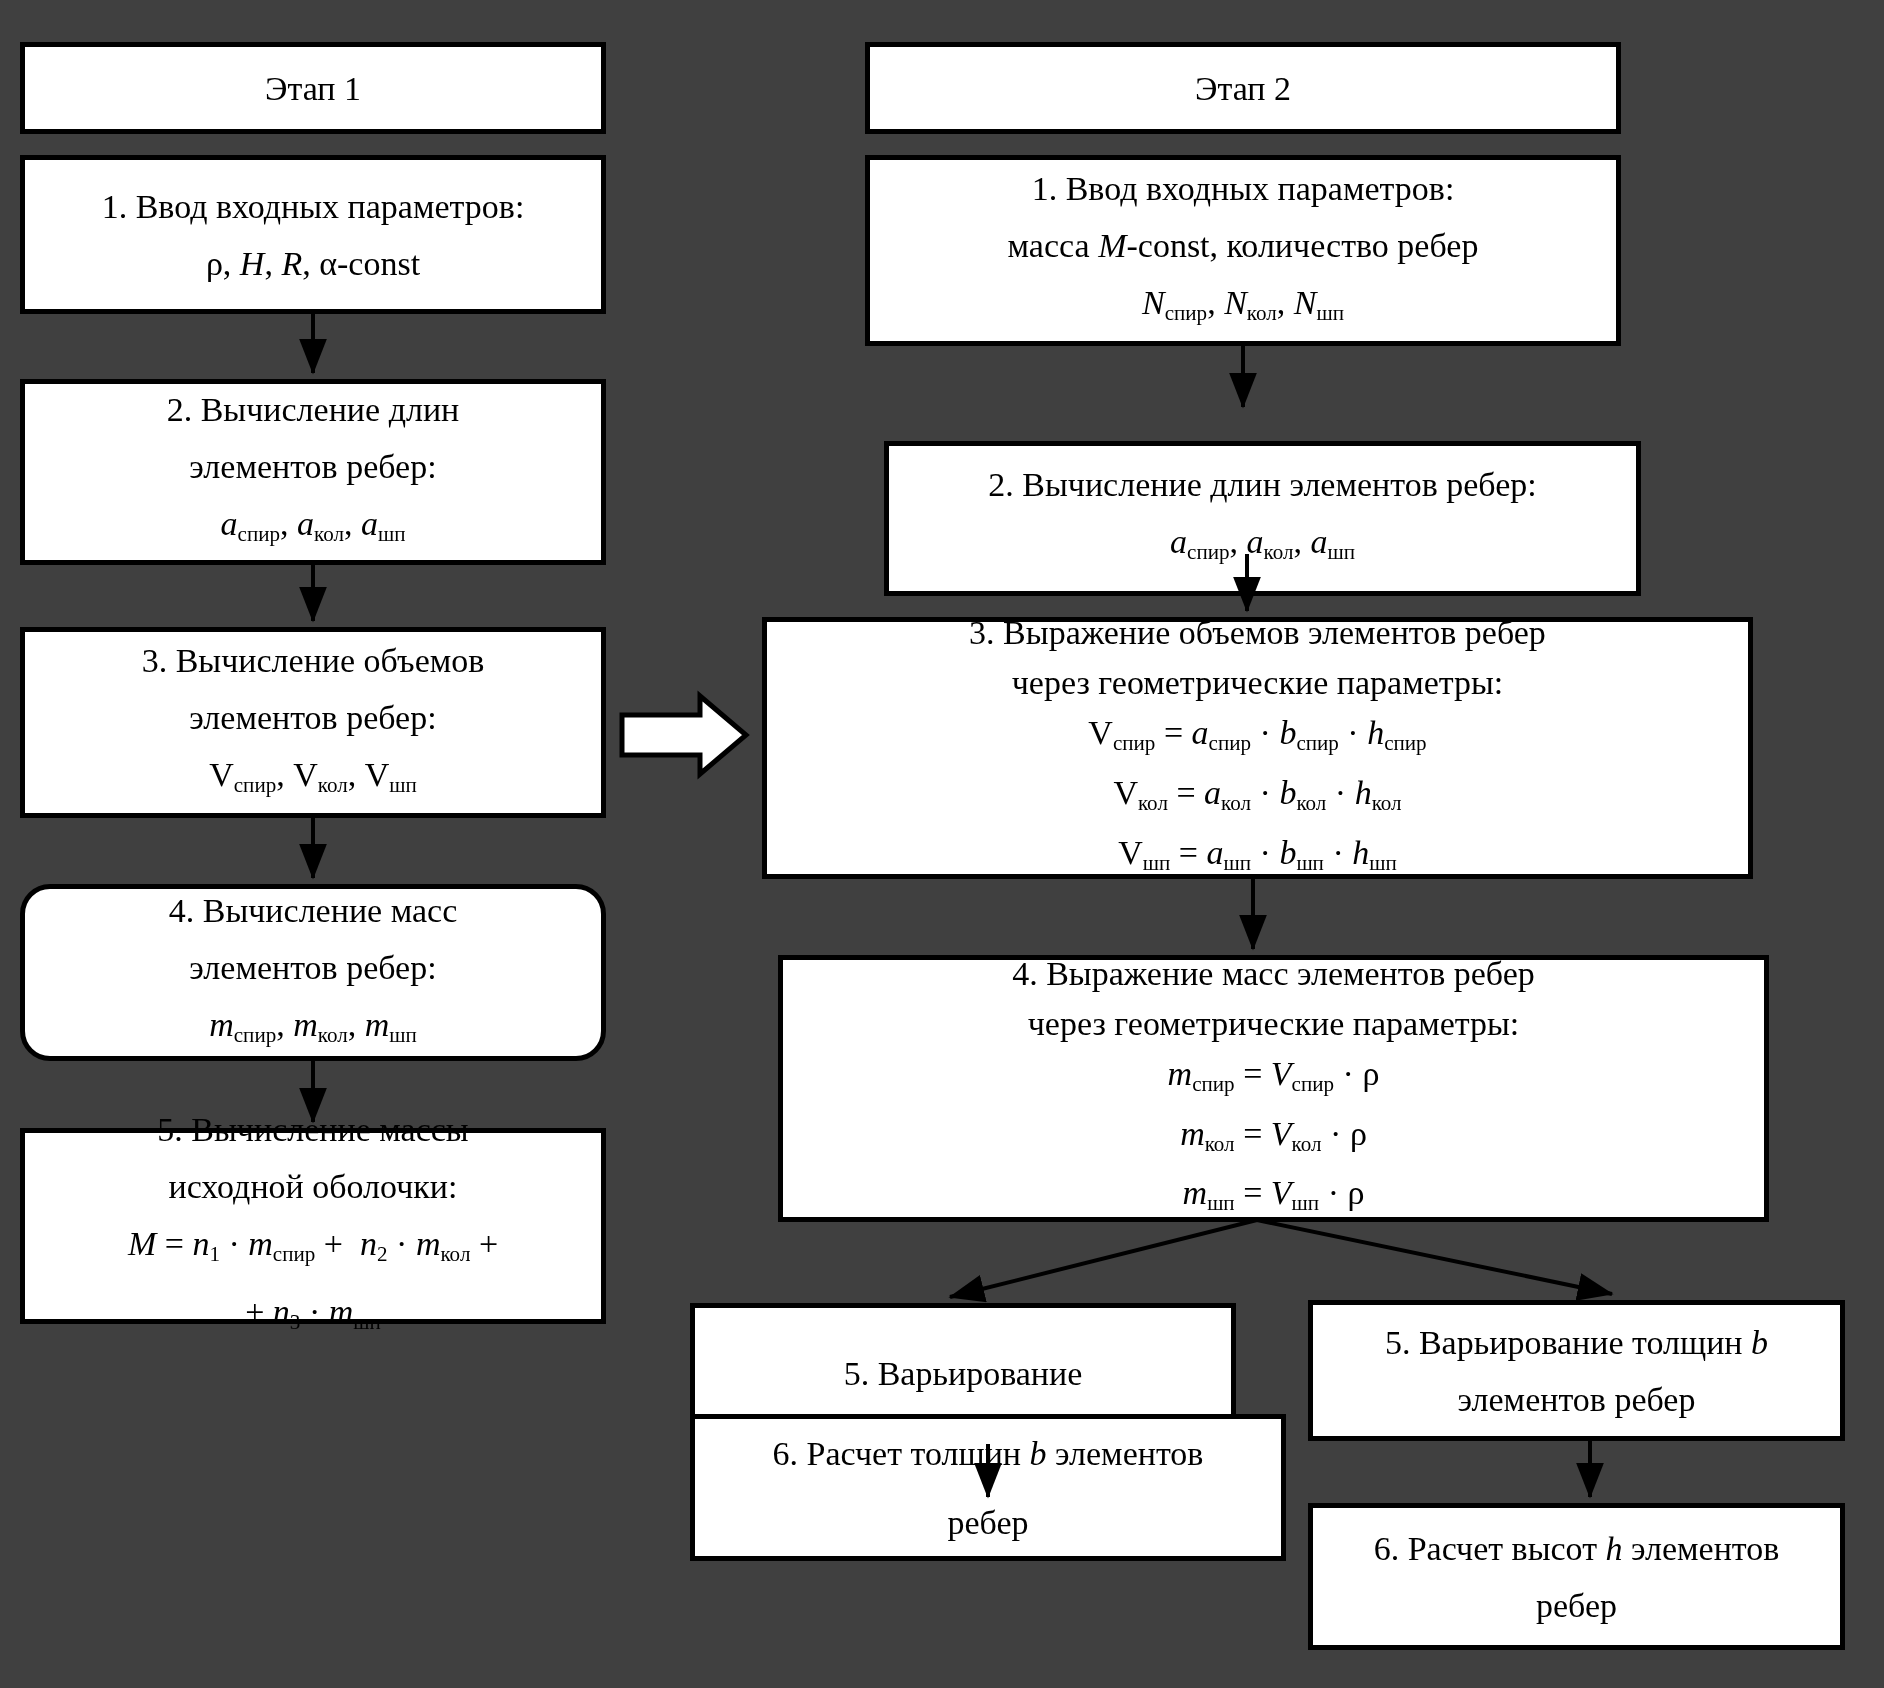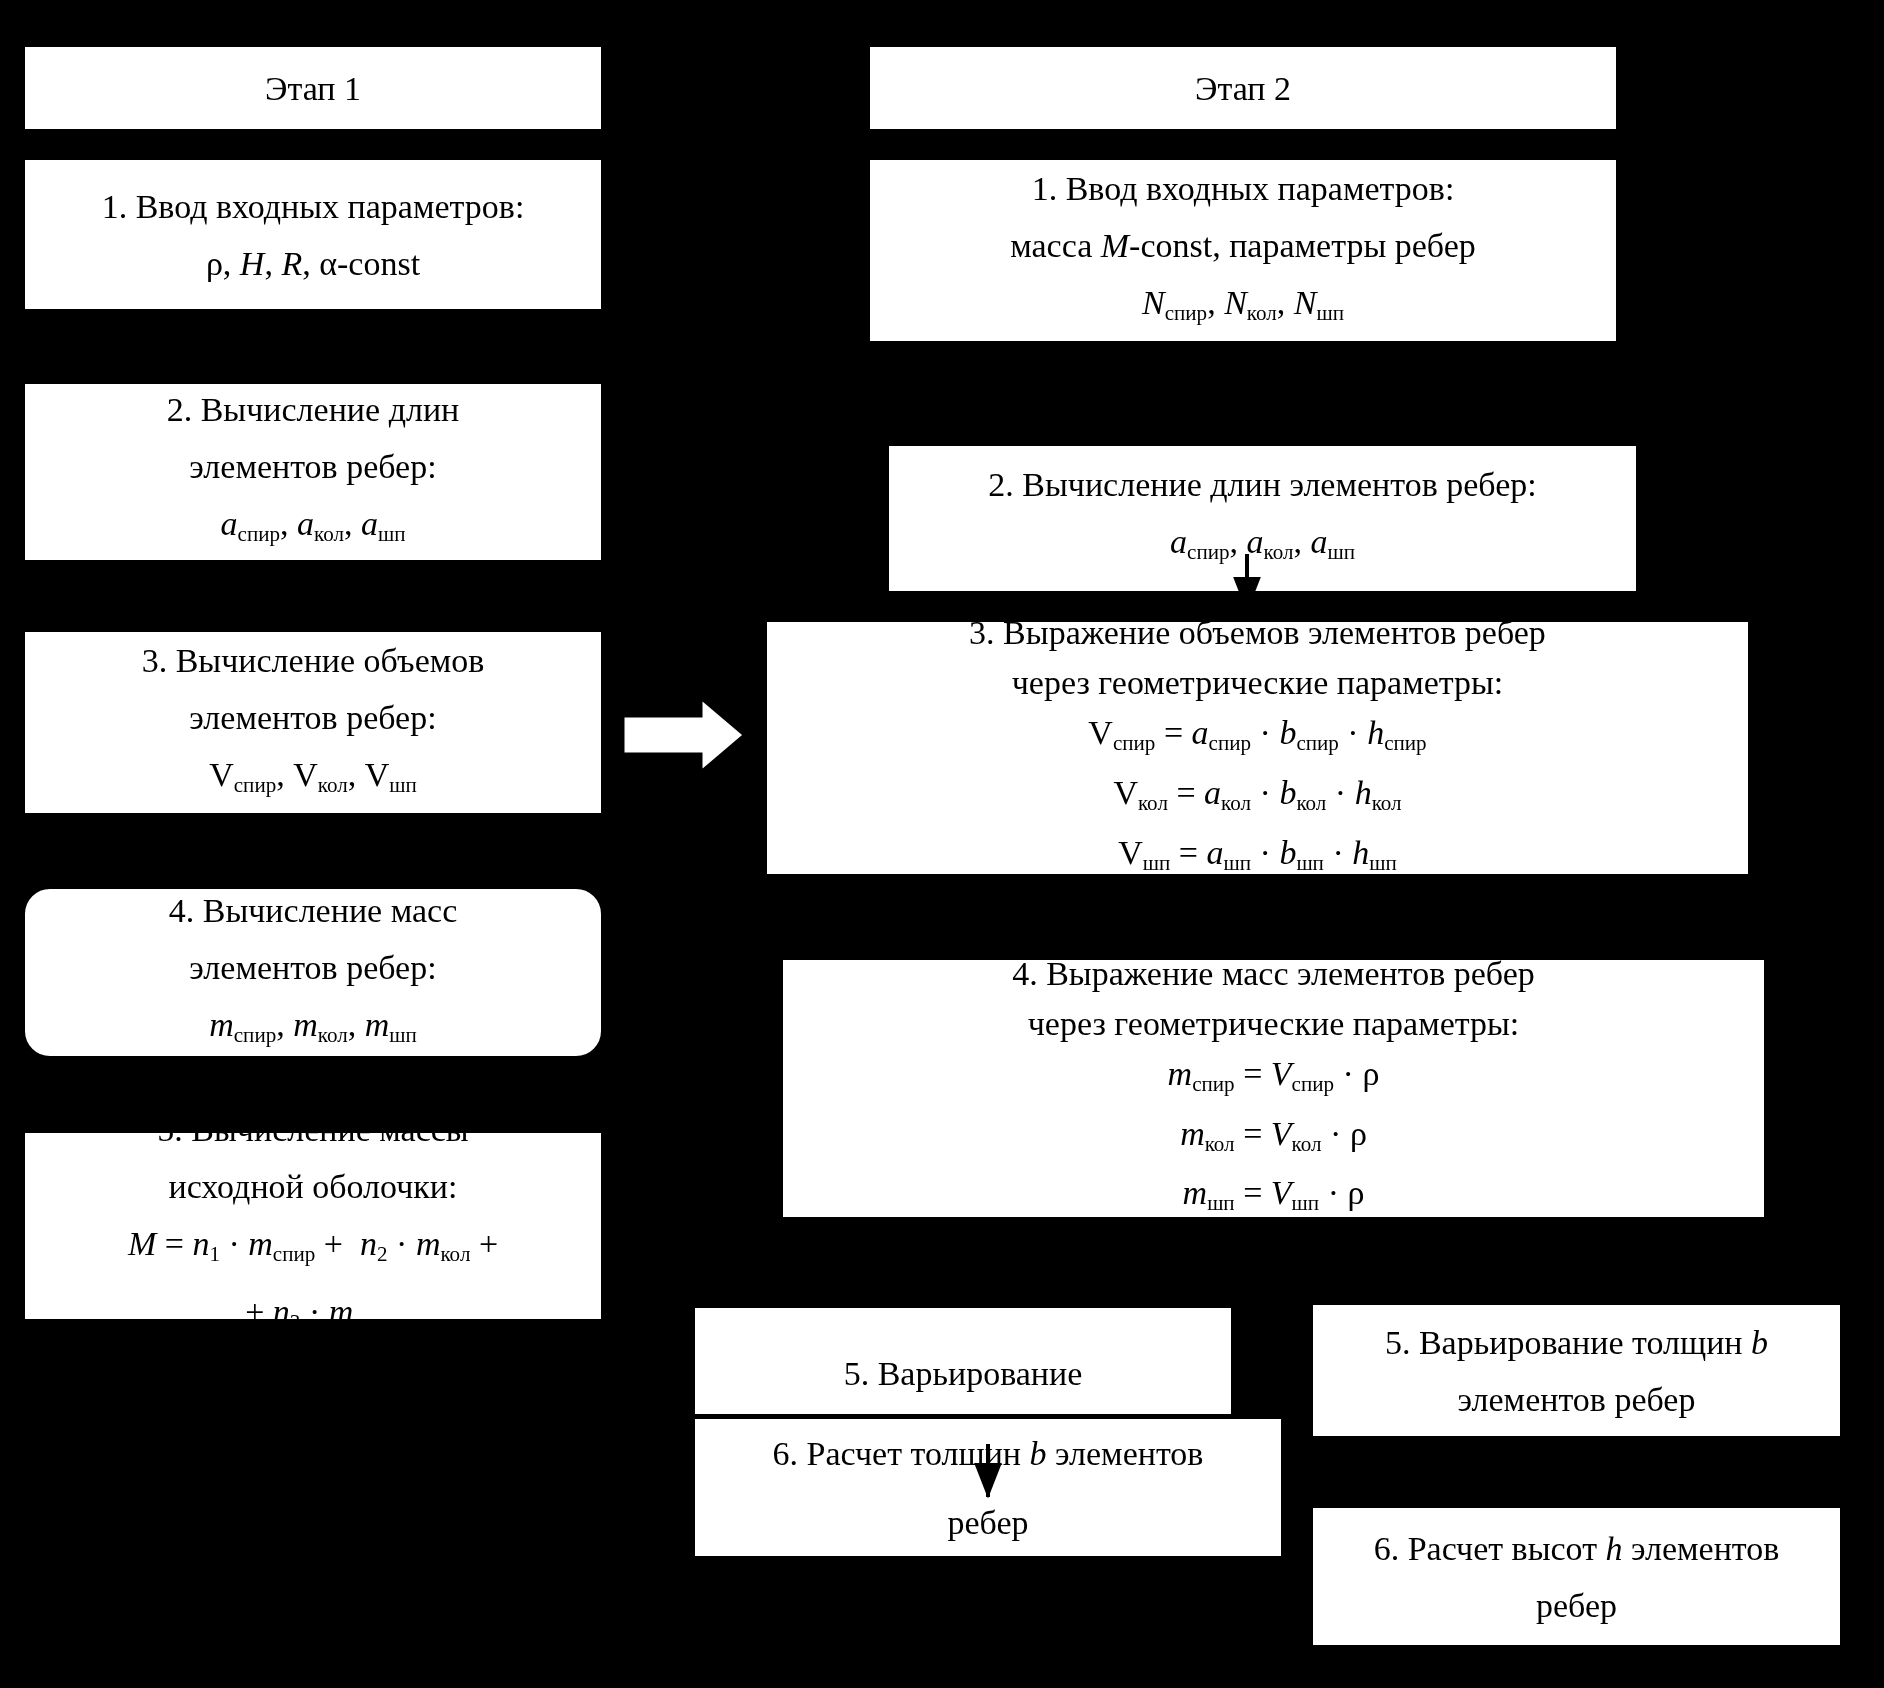--- a/index.html
+++ b/index.html
@@ -4,21 +4,21 @@
 <style>
   html, body {
     margin: 0;
     padding: 0;
     background: #ffffff;
   }
   .canvas {
     position: relative;
     width: 1884px;
     height: 1688px;
-    background: #000000;
+    background: #404040;
     font-family: "Liberation Serif", "DejaVu Serif", serif;
     color: #000000;
     overflow: hidden;
   }
   .box {
     position: absolute;
     box-sizing: border-box;
     border: 5px solid #000000;
     background: #ffffff;
     display: flex;
@@ -100,21 +100,21 @@
       <div class="line"><span>исходной оболочки:</span></div>
       <div class="line"><span class="i">M</span><span> = </span><span class="i">n</span><span class="sub">1</span><span> · </span><span class="i">m</span><span class="sub">спир</span><span> +  </span><span class="i">n</span><span class="sub">2</span><span> · </span><span class="i">m</span><span class="sub">кол</span><span> +</span></div>
       <div class="line"><span>+ </span><span class="i">n</span><span class="sub">3</span><span> · </span><span class="i">m</span><span class="sub">шп</span></div>
     </div>
 
   <div class="box pos-s2h">
       <div class="line"><span>Этап 2</span></div>
     </div>
   <div class="box pos-s2s1">
       <div class="line"><span>1. Ввод входных параметров:</span></div>
-      <div class="line"><span>масса </span><span class="i">M</span><span>-const, параметры ребер</span></div>
+      <div class="line"><span>масса </span><span class="i">M</span><span>-const, количество ребер</span></div>
       <div class="line"><span class="i">N</span><span class="sub">спир</span><span>, </span><span class="i">N</span><span class="sub">кол</span><span>, </span><span class="i">N</span><span class="sub">шп</span></div>
     </div>
   <div class="box pos-s2s2">
       <div class="line"><span>2. Вычисление длин элементов ребер:</span></div>
       <div class="line"><span class="i">a</span><span class="sub">спир</span><span>, </span><span class="i">a</span><span class="sub">кол</span><span>, </span><span class="i">a</span><span class="sub">шп</span></div>
     </div>
   <div class="box pos-s2s3 dense">
       <div class="line"><span>3. Выражение объемов элементов ребер</span></div>
       <div class="line"><span>через геометрические параметры:</span></div>
       <div class="line"><span>V</span><span class="sub">спир</span><span> = </span><span class="i">a</span><span class="sub">спир</span><span> · </span><span class="i">b</span><span class="sub">спир</span><span> · </span><span class="i">h</span><span class="sub">спир</span></div>

